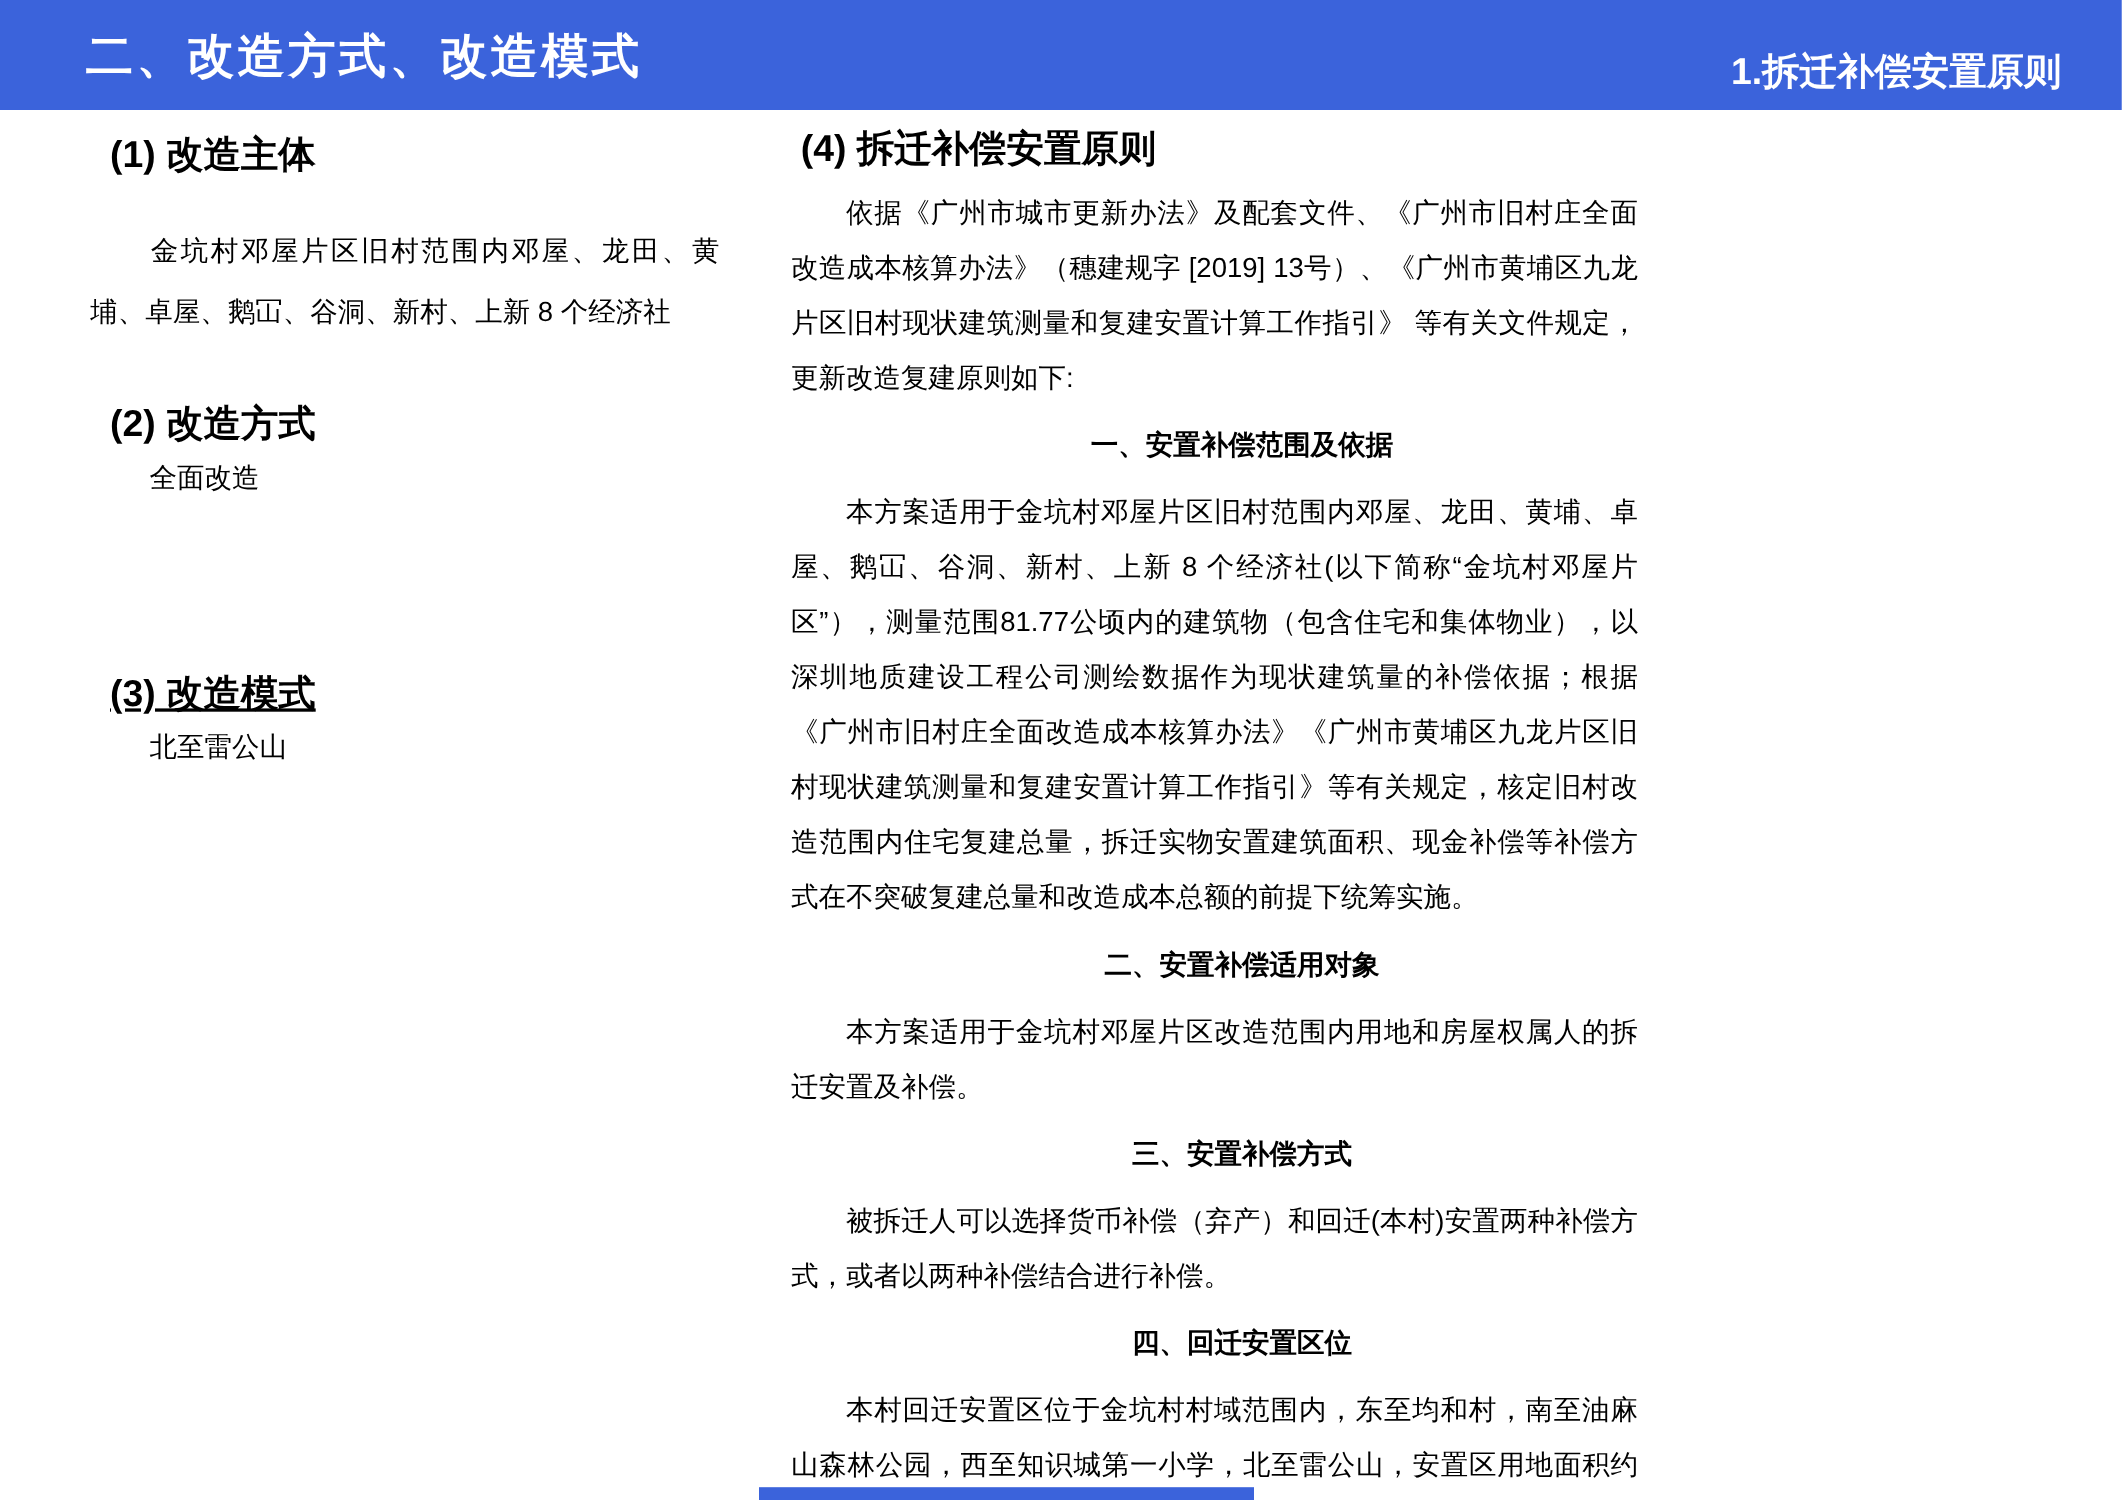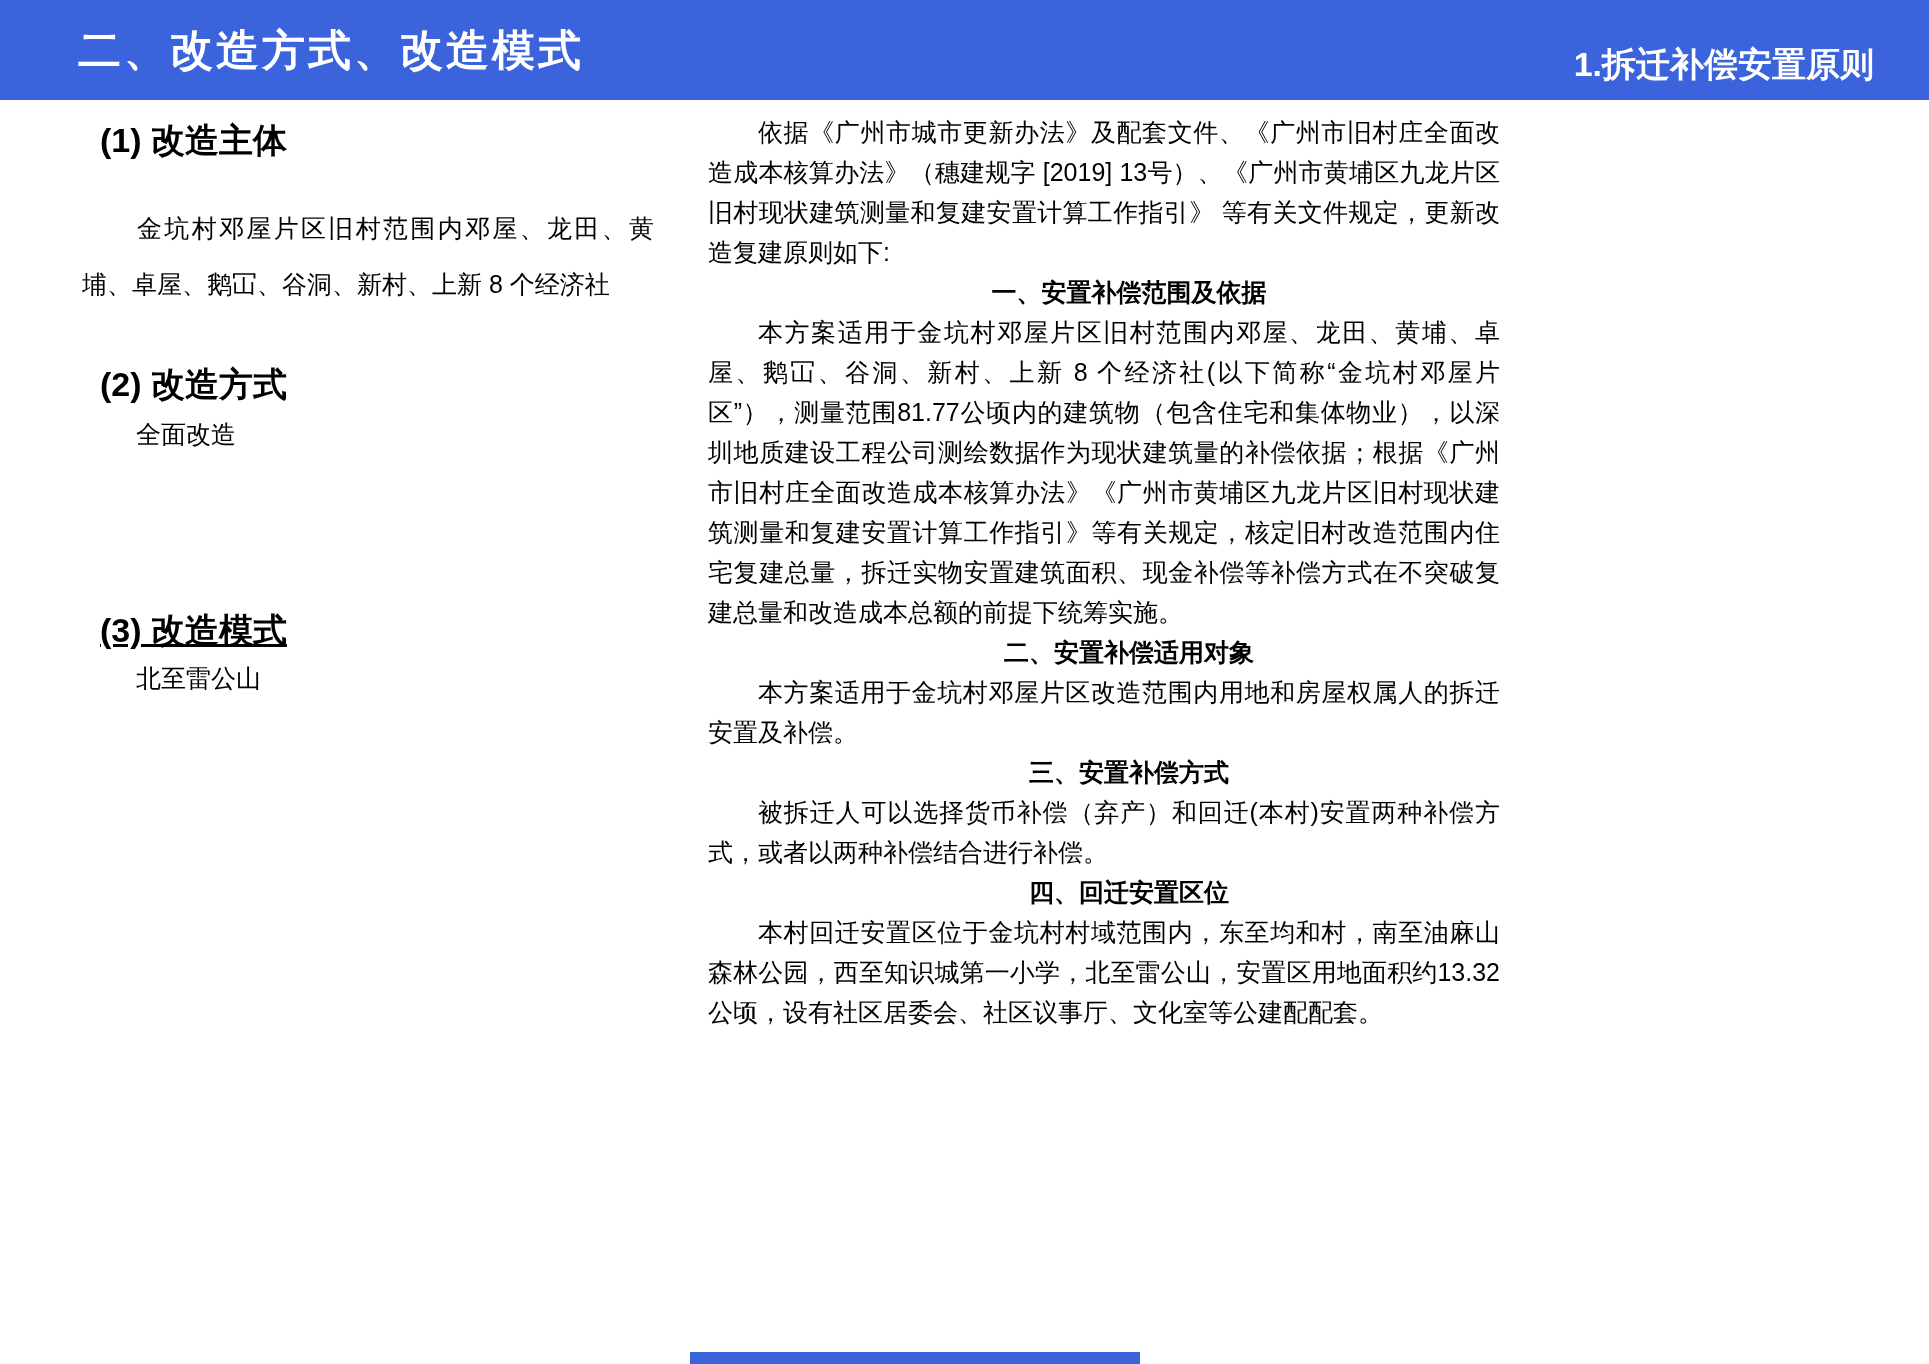--- a/index.html
+++ b/index.html
@@ -47,22 +47,22 @@
   .lb3 { top:662px; }
   
   .right-col {
     position:absolute; left:708px; top:112px; width:792px;
   }
   .right-heading {
     font-size:34px; font-weight:bold; color:#000;
     margin:0 0 10px 20px; white-space:nowrap;
   }
   .right-col p {
-    font-size:25px; line-height:40px; color:#000;
-    margin:0; text-align:justify; text-indent:2em;
+    font-size:25px; line-height:50px; color:#000;
+    margin:11px; text-align:justify; text-indent:2em;
   }
   .right-col p.subhead {
     font-weight:bold; text-align:center;
   }
   
   .footer-accent {
     position:absolute; left:690px; bottom:0; width:450px; height:12px;
   }
 </style>
 </head>
@@ -78,20 +78,21 @@
   <div class="left-heading lh1">(1) 改造主体</div>
   <p class="left-body-par">金坑村邓屋片区旧村范围内邓屋、龙田、黄埔、卓屋、鹅冚、谷洞、新村、上新 8 个经济社</p>
 
   <div class="left-heading lh2">(2) 改造方式</div>
   <div class="left-body-short lb2">全面改造</div>
 
   <div class="left-heading lh3">(3) 改造模式</div>
   <div class="left-body-short lb3">北至雷公山</div>
 
   <div class="right-col">
+    <div class="right-heading">(4) 拆迁补偿安置原则</div>
     <p>依据《广州市城市更新办法》及配套文件、《广州市旧村庄全面改造成本核算办法》（穗建规字 [2019] 13号）、《广州市黄埔区九龙片区旧村现状建筑测量和复建安置计算工作指引》 等有关文件规定，更新改造复建原则如下:</p>
 
     <p class="subhead">一、安置补偿范围及依据</p>
     <p>本方案适用于金坑村邓屋片区旧村范围内邓屋、龙田、黄埔、卓屋、鹅冚、谷洞、新村、上新 8 个经济社(以下简称“金坑村邓屋片区”），测量范围81.77公顷内的建筑物（包含住宅和集体物业），以深圳地质建设工程公司测绘数据作为现状建筑量的补偿依据；根据《广州市旧村庄全面改造成本核算办法》《广州市黄埔区九龙片区旧村现状建筑测量和复建安置计算工作指引》等有关规定，核定旧村改造范围内住宅复建总量，拆迁实物安置建筑面积、现金补偿等补偿方式在不突破复建总量和改造成本总额的前提下统筹实施。</p>
 
     <p class="subhead">二、安置补偿适用对象</p>
     <p>本方案适用于金坑村邓屋片区改造范围内用地和房屋权属人的拆迁安置及补偿。</p>
 
     <p class="subhead">三、安置补偿方式</p>
     <p>被拆迁人可以选择货币补偿（弃产）和回迁(本村)安置两种补偿方式，或者以两种补偿结合进行补偿。</p>

